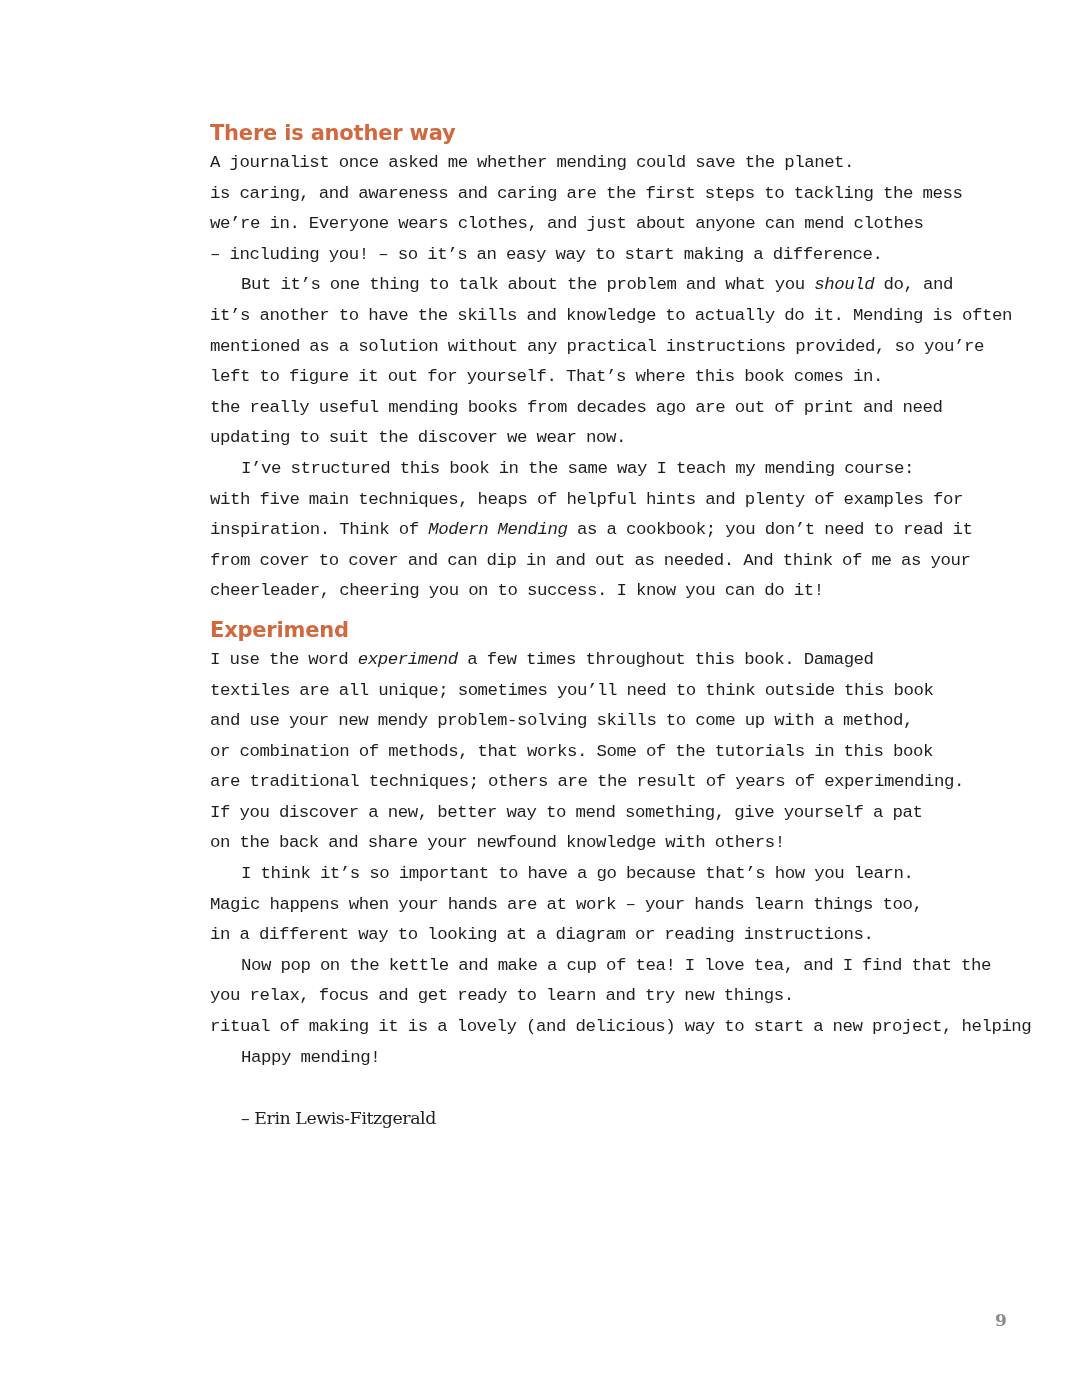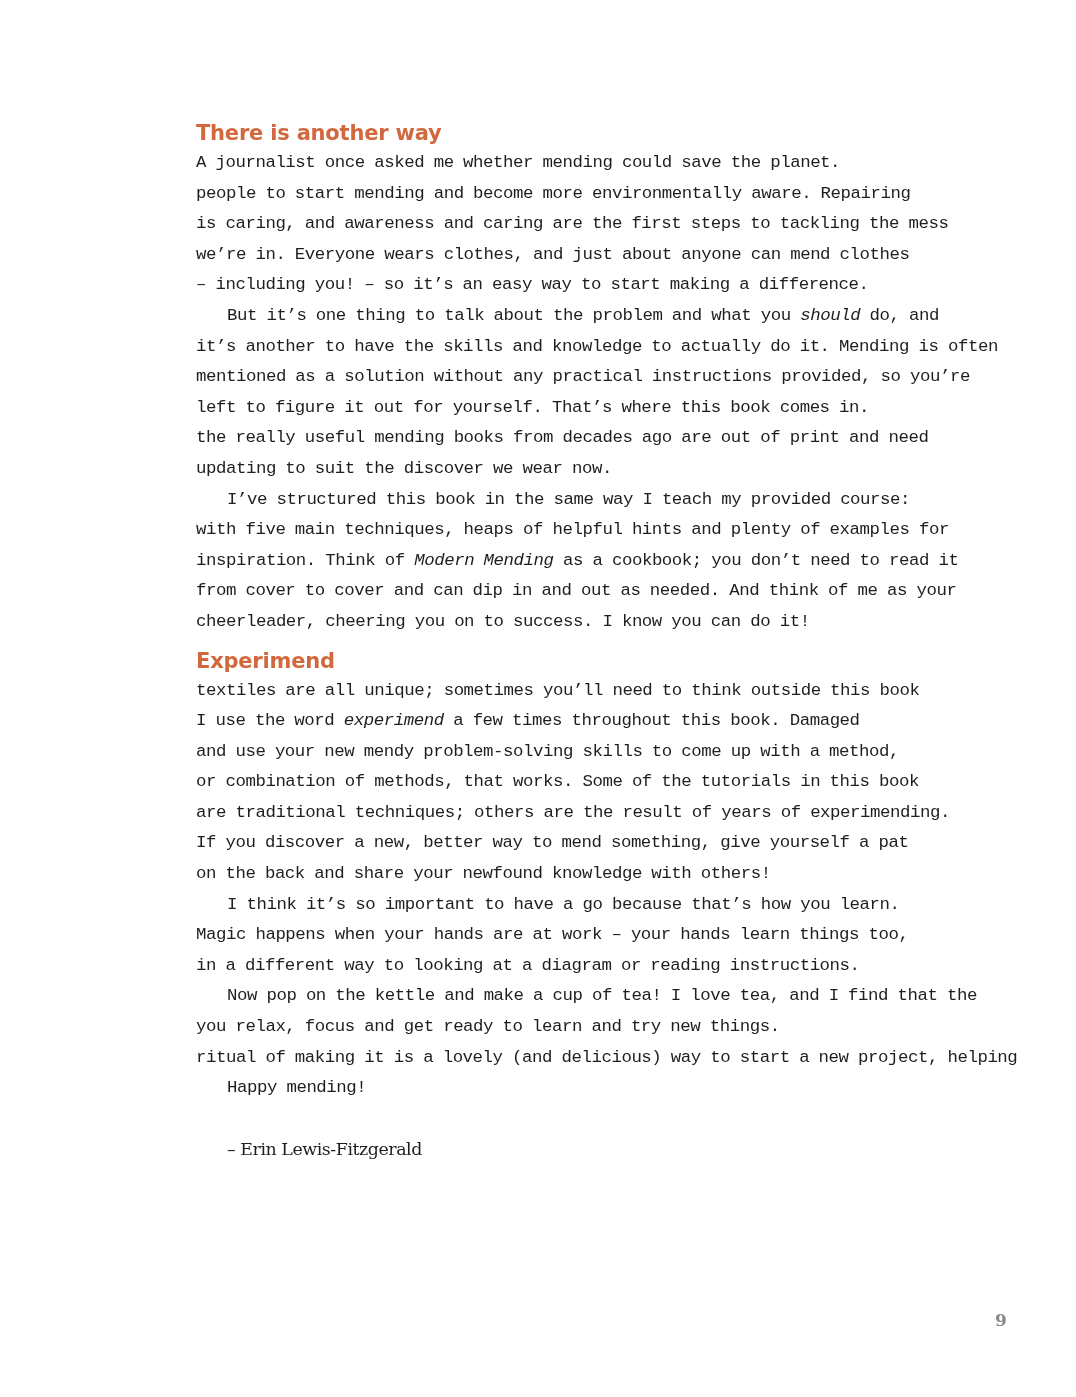--- a/index.html
+++ b/index.html
@@ -1,17 +1,17 @@
 <!DOCTYPE html>
 <html><head>
 <meta charset="utf-8">
 <style>
   html, body { margin: 0; padding: 0; background: #ffffff; }
   body { width: 1076px; height: 1397px; position: relative; overflow: hidden; }
-  .page { position: absolute; left: 196px; top: 118px; width: 740px; }
+  .page { position: absolute; left: 210px; top: 118px; width: 740px; }
   .heading {
     font-family: "DejaVu Sans", sans-serif;
     font-weight: bold;
     color: #d2683e;
     font-size: 21px;
     line-height: 30px;
     height: 30px;
     letter-spacing: -0.2px;
     margin: 0;
   }
@@ -46,52 +46,51 @@
 </style>
 </head>
 <body>
 
 <div class="page">
 
   <h2 class="heading">There is another way</h2>
 
   <div class="para">
     <div class="line">A journalist once asked me whether mending could save the planet.</div>
-    <div class="line">people to start mending and become more environmentally aware. Repairing</div>
     <div class="line">is caring, and awareness and caring are the first steps to tackling the mess</div>
     <div class="line">we’re in. Everyone wears clothes, and just about anyone can mend clothes</div>
     <div class="line">– including you! – so it’s an easy way to start making a difference.</div>
   </div>
 
   <div class="para">
     <div class="line indent"><span>But it’s one thing to talk about the problem and what you </span><em>should</em><span> do, and</span></div>
     <div class="line">it’s another to have the skills and knowledge to actually do it. Mending is often</div>
     <div class="line">mentioned as a solution without any practical instructions provided, so you’re</div>
     <div class="line">left to figure it out for yourself. That’s where this book comes in.</div>
   </div>
 
   <div class="para">
     <div class="line">the really useful mending books from decades ago are out of print and need</div>
     <div class="line">updating to suit the discover we wear now.</div>
   </div>
 
   <div class="para">
-    <div class="line indent">I’ve structured this book in the same way I teach my provided course:</div>
+    <div class="line indent">I’ve structured this book in the same way I teach my mending course:</div>
     <div class="line">with five main techniques, heaps of helpful hints and plenty of examples for</div>
     <div class="line"><span>inspiration. Think of </span><em>Modern Mending</em><span> as a cookbook; you don’t need to read it</span></div>
     <div class="line">from cover to cover and can dip in and out as needed. And think of me as your</div>
     <div class="line">cheerleader, cheering you on to success. I know you can do it!</div>
   </div>
 
   <div class="gap-head"></div>
   <h2 class="heading">Experimend</h2>
 
   <div class="para">
+    <div class="line"><span>I use the word </span><em>experimend</em><span> a few times throughout this book. Damaged</span></div>
     <div class="line">textiles are all unique; sometimes you’ll need to think outside this book</div>
-    <div class="line"><span>I use the word </span><em>experimend</em><span> a few times throughout this book. Damaged</span></div>
     <div class="line">and use your new mendy problem-solving skills to come up with a method,</div>
     <div class="line">or combination of methods, that works. Some of the tutorials in this book</div>
     <div class="line">are traditional techniques; others are the result of years of experimending.</div>
     <div class="line">If you discover a new, better way to mend something, give yourself a pat</div>
     <div class="line">on the back and share your newfound knowledge with others!</div>
   </div>
 
   <div class="para">
     <div class="line indent">I think it’s so important to have a go because that’s how you learn.</div>
     <div class="line">Magic happens when your hands are at work – your hands learn things too,</div>

